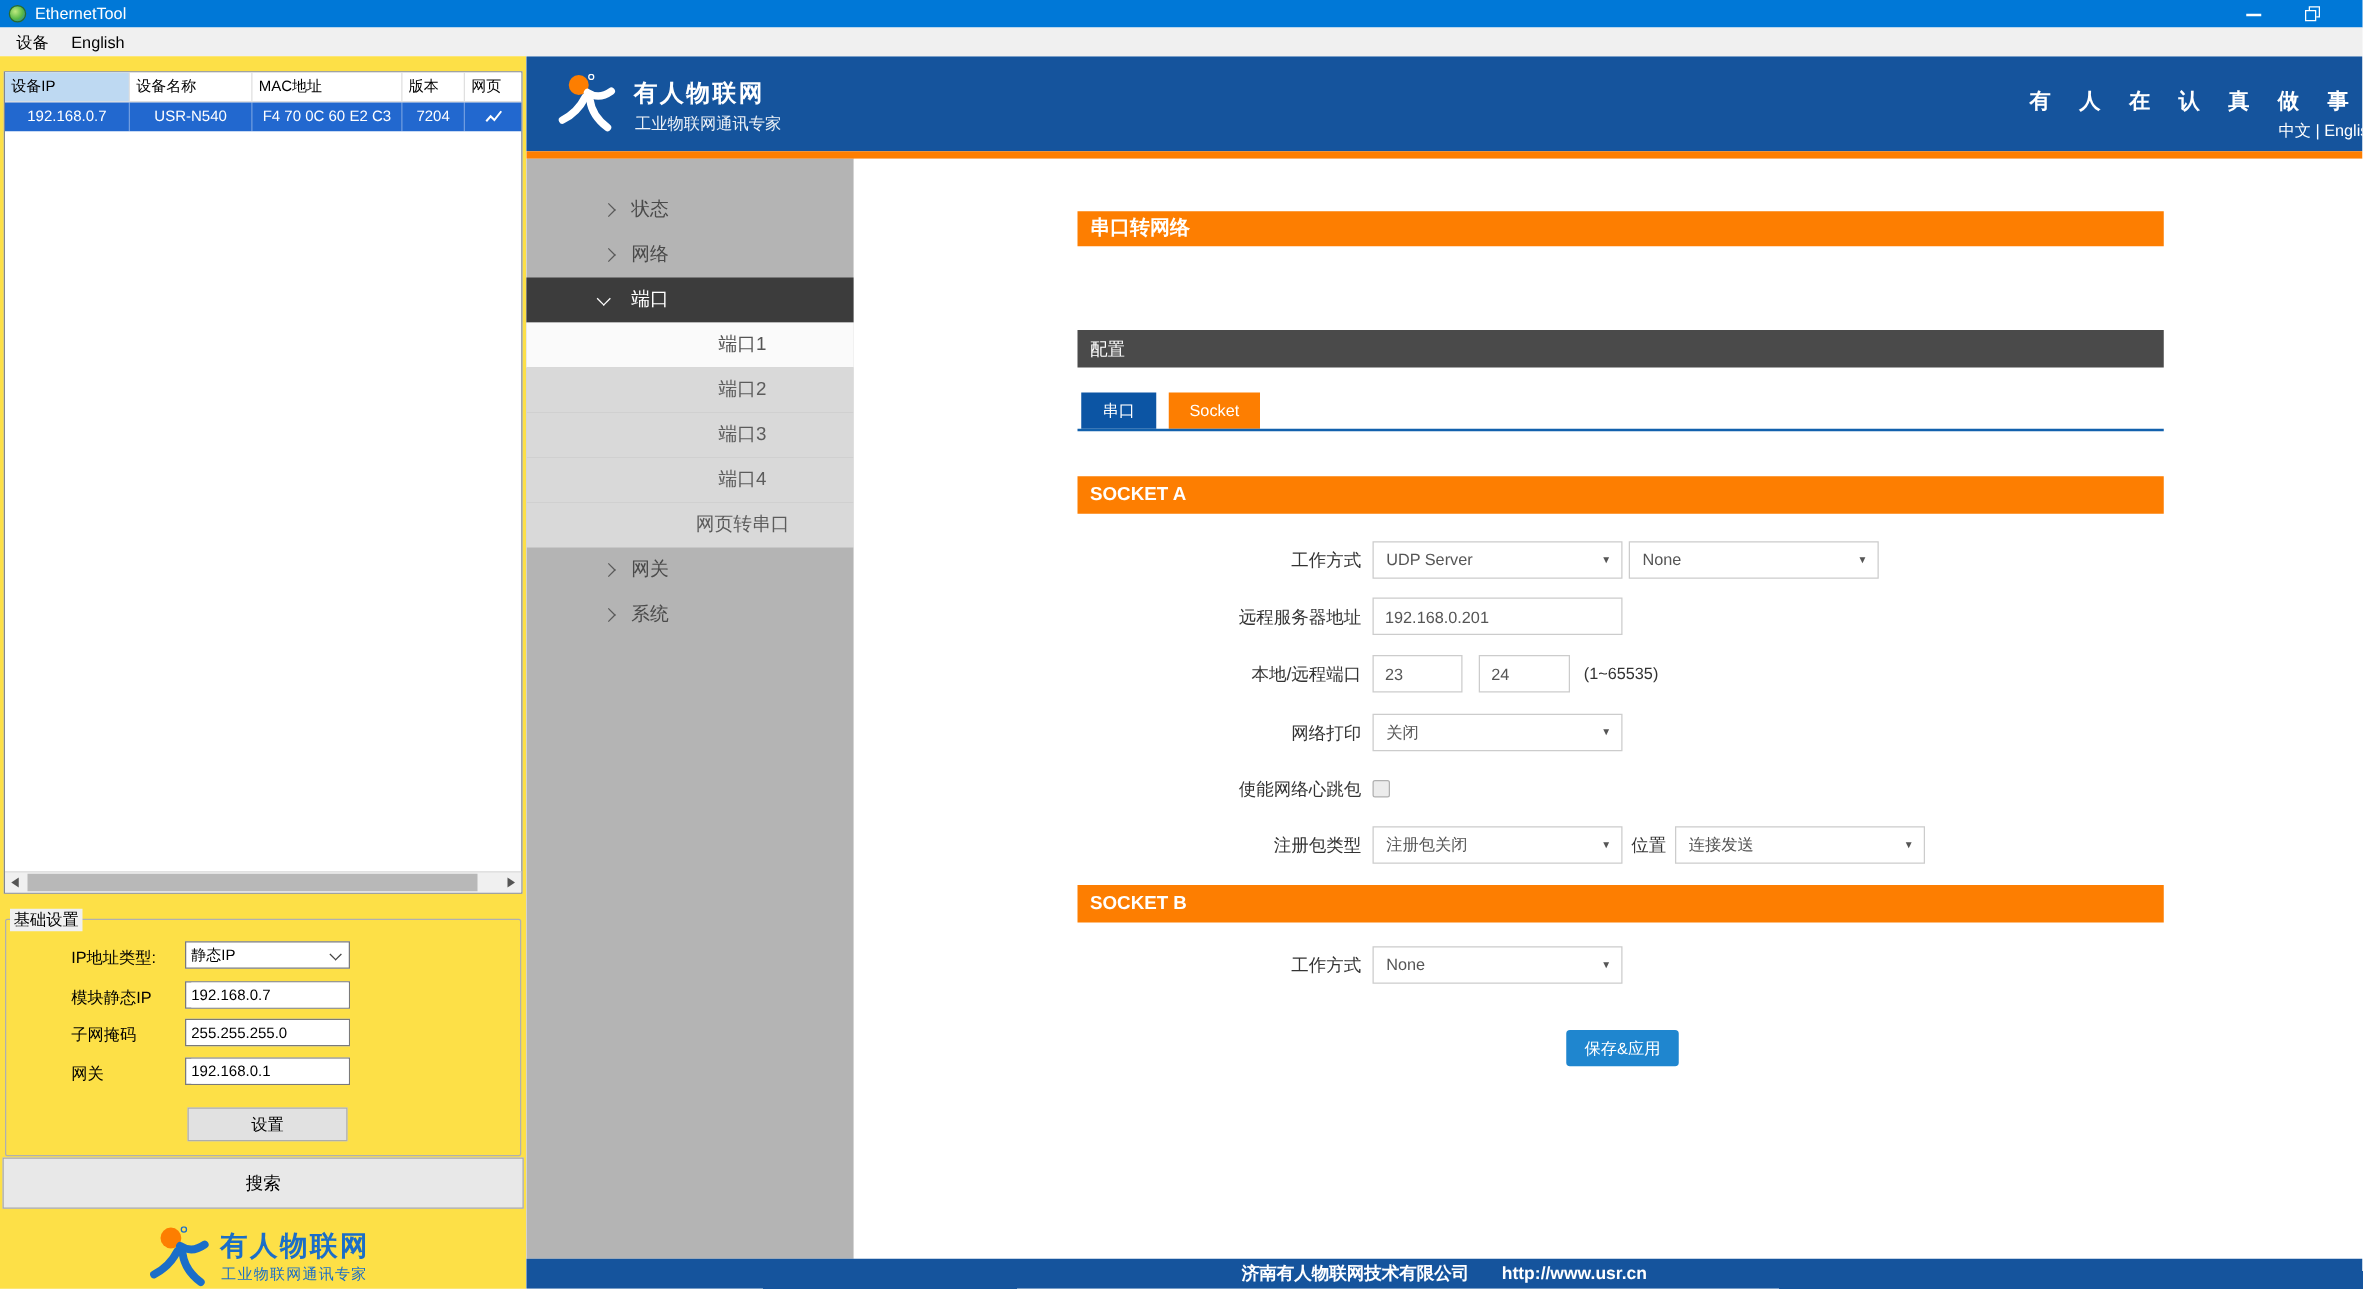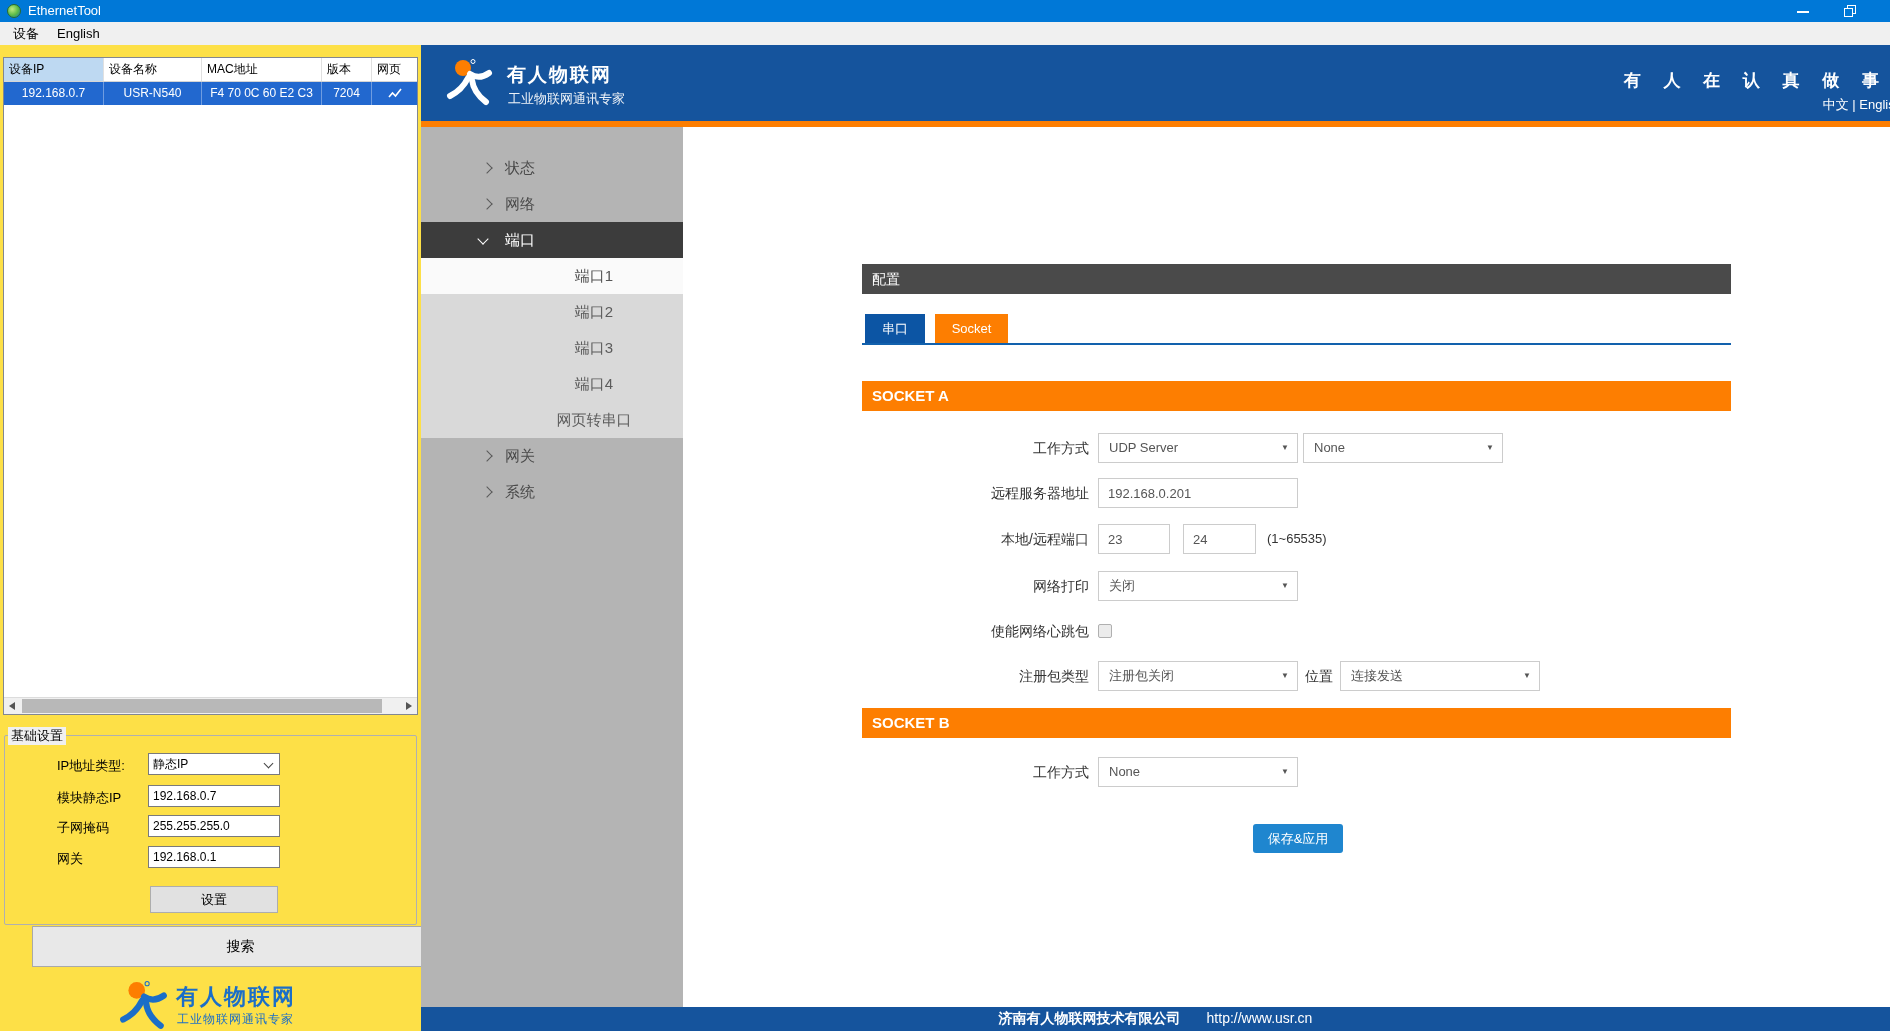--- a/index.html
+++ b/index.html
@@ -41,39 +41,39 @@
   #group-basic-title { position:absolute; left:8px; top:682px; background:#f0f0f0; padding:0 3px; font-size:13px; color:#000; }
   .gb-label { position:absolute; left:57px; font-size:13px; color:#000; line-height:22px; }
   .gb-ctl { position:absolute; left:148px; width:132px; height:22px; border:1px solid #7a7a7a; background:#fff;
     font-size:12px; color:#000; line-height:20px; padding-left:4px; font-family:"Liberation Sans","DejaVu Sans",sans-serif; }
   .gb-ctl input { width:100%; height:100%; border:none; outline:none; font:inherit; padding:0; }
   #ip-type-select .chev { position:absolute; right:7px; top:6px; width:7px; height:7px;
     border-right:1.6px solid #444; border-bottom:1.6px solid #444; transform:rotate(45deg); }
   #btn-set { position:absolute; left:150px; top:841px; width:128px; height:27px; background:#e1e1e1;
     border:1px solid #adadad; font-size:13px; color:#000; text-align:center; line-height:25px; }
   #btn-search { position:absolute; left:2px; top:881px; width:417px; height:41px; background:#e8e8e8;
-    border:1px solid #a9a9a9; font-size:14px; color:#000; text-align:center; line-height:39px;margin-left:30px; }
+    border:1px solid #a9a9a9; font-size:14px; color:#000; text-align:center; line-height:39px; }
   #left-logo { position:absolute; left:118px; top:935px; width:260px; height:50px; color:#1b6ec8; }
   #left-logo svg { position:absolute; left:0; top:1px; }
   #left-logo .lg-name { position:absolute; left:58px; top:2px; font-size:22px; font-weight:bold; letter-spacing:2px; }
   #left-logo .lg-tag { position:absolute; left:59px; top:31px; font-size:12px; letter-spacing:1px; }
 
   
   #portal { position:absolute; left:421px; top:45px; width:1469px; height:986px; overflow:hidden; background:#fff; }
   #p-header { position:absolute; left:0; top:0; width:1469px; height:76px; background:#15549d; color:#fff; }
   #p-header svg { position:absolute; left:24px; top:14px; }
   .brand-name { position:absolute; left:86px; top:17px; font-size:19px; font-weight:bold; letter-spacing:2px; }
   .brand-tag { position:absolute; left:87px; top:45px; font-size:13px; opacity:.92; }
   #slogan { position:absolute; right:2px; top:24px; font-size:17px; letter-spacing:9px; white-space:nowrap; font-weight:600; }
   #lang-switch { position:absolute; right:-12px; top:51px; font-size:13px; white-space:nowrap; }
   #p-stripe { position:absolute; left:0; top:76px; width:1469px; height:6px; background:#fd7e01; }
   #p-body { position:absolute; left:0; top:82px; width:1469px; height:880px; }
   #p-footer { position:absolute; left:0; bottom:0; width:1469px; height:24px; background:#15549d; color:#fff;
     text-align:center; font-size:14px; line-height:23px; }
-  #p-footer .co { font-weight:600; margin-right:26px; } #p-footer .url { font-weight:normal;text-align:center; }
+  #p-footer .co { font-weight:600; margin-right:26px; } #p-footer .url { font-weight:bold;text-align:center; }
 
   
   #p-nav { position:absolute; left:0; top:0; width:262px; height:880px; background:#b4b4b4; padding-top:23px; }
   .nav-item { position:relative; height:36px; line-height:36px; font-size:15px; color:#4a4a4a; cursor:pointer; }
   .nav-item .label { margin-left:84px; }
   .chev-r { position:absolute; left:62px; top:14px; width:8px; height:8px;
     border-right:1.8px solid #5a5a5a; border-bottom:1.8px solid #5a5a5a; transform:rotate(-45deg); }
   .nav-item.active { background:#3c3c3c; color:#fff; }
   .nav-item.active .chev-d { position:absolute; left:58px; top:13px; width:8px; height:8px;
     border-right:1.8px solid #fff; border-bottom:1.8px solid #fff; transform:rotate(45deg); }
@@ -240,20 +240,21 @@
         <span class="label">网关</span>
       </div>
       <div class="nav-item">
         <span class="chev-r"></span>
         <span class="label">系统</span>
       </div>
     </div>
 
     <div id="p-content">
       <div id="main-col">
+        <div id="page-titlebar">串口转网络</div>
         <div id="config-bar">配置</div>
 
         <div class="tab" id="tab-serial">串口</div>
         <div class="tab" id="tab-socket">Socket</div>
         <div id="tab-underline"></div>
 
         <div class="section-bar" id="bar-socket-a">SOCKET A</div>
 
         <div class="flabel" style="top:306px">工作方式</div>
         <div class="sel" style="left:236px; top:306px">

